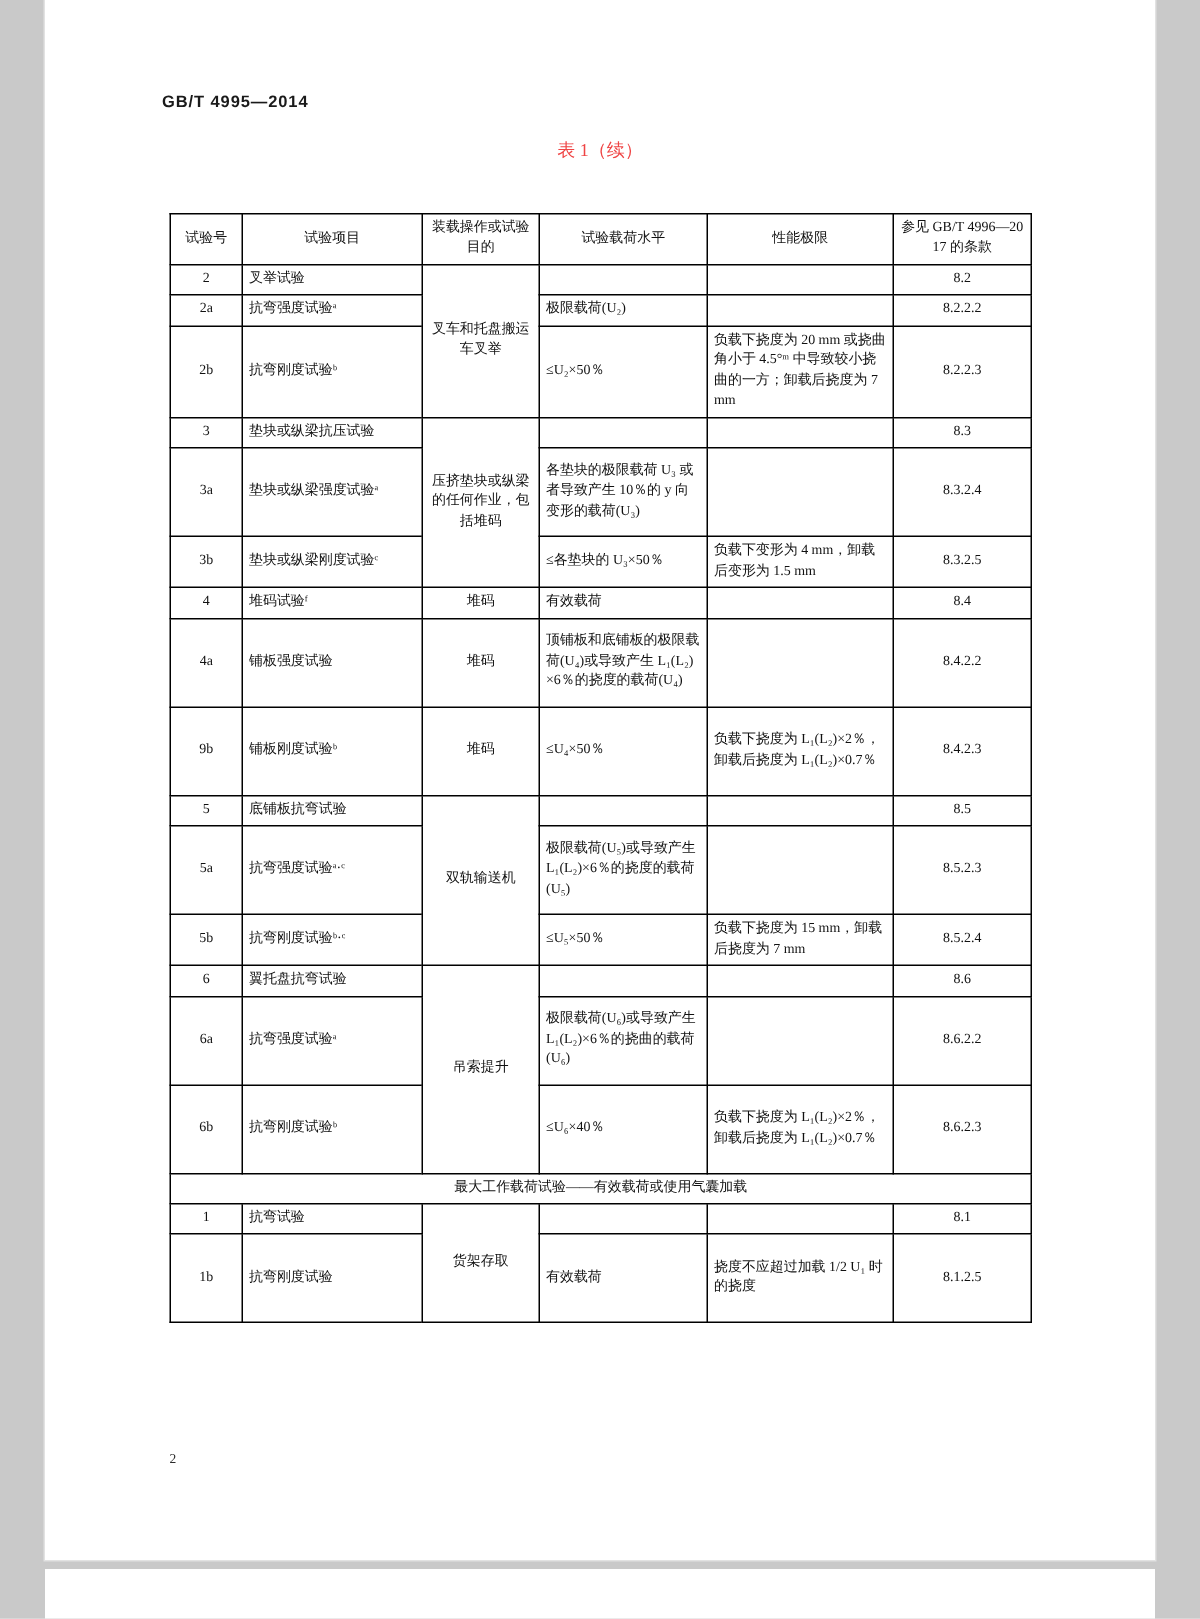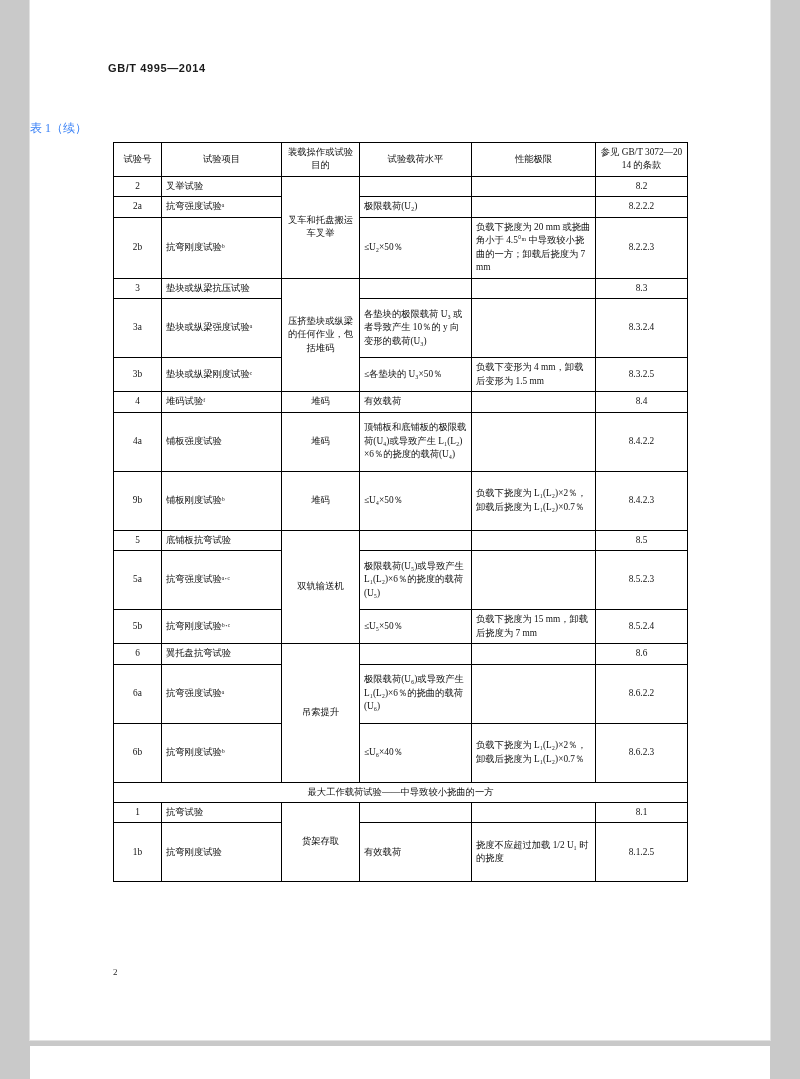--- a/index.html
+++ b/index.html
@@ -32,25 +32,26 @@
     left: 78px;
     top: 62px;
     font-family: "Liberation Sans", sans-serif;
     font-weight: bold;
     font-size: 11px;
     letter-spacing: 0.6px;
     color: #1a1a1a;
   }
   .table-title {
     position: absolute;
-    top: 120px;
+    top: 92px;
     left: 0;
     width: 100%;
+    text-align: center;
     font-size: 12px;
-    color: #3b82f6;
+    color: #ef4444;
   }
   .watermark {
     position: absolute;
     left: 182px;
     top: 148px;
     font-family: "Liberation Sans", sans-serif;
     font-size: 40px;
     font-weight: bold;
     font-style: italic;
     color: rgba(145,145,145,0.30);
@@ -126,21 +127,21 @@
         <col style="width:124px">
         <col style="width:92px">
       </colgroup>
       <tbody>
         <tr>
           <td class="hd">试验号</td>
           <td class="hd">试验项目</td>
           <td class="hd">装载操作或试验目的</td>
           <td class="hd">试验载荷水平</td>
           <td class="hd">性能极限</td>
-          <td class="hd">参见 GB/T 3072—2014 的条款</td>
+          <td class="hd">参见 GB/T 4996—2017 的条款</td>
         </tr>
 
         <tr>
           <td class="c">2</td>
           <td class="l item">叉举试验</td>
           <td class="c" rowspan="3">叉车和托盘搬运车叉举</td>
           <td class="c"></td>
           <td class="c"></td>
           <td class="c">8.2</td>
         </tr>
@@ -257,21 +258,21 @@
 
         <tr>
           <td class="c tall">6b</td>
           <td class="l item">抗弯刚度试验ᵇ</td>
           <td class="l">≤U₆×40％</td>
           <td class="l">负载下挠度为 L₁(L₂)×2％，卸载后挠度为 L₁(L₂)×0.7％</td>
           <td class="c">8.6.2.3</td>
         </tr>
 
         <tr>
-          <td class="sect" colspan="6">最大工作载荷试验——中导致较小挠曲的一方</td>
+          <td class="sect" colspan="6">最大工作载荷试验——有效载荷或使用气囊加载</td>
         </tr>
 
         <tr>
           <td class="c">1</td>
           <td class="l item">抗弯试验</td>
           <td class="c" rowspan="2">货架存取</td>
           <td class="c"></td>
           <td class="c"></td>
           <td class="c">8.1</td>
         </tr>

